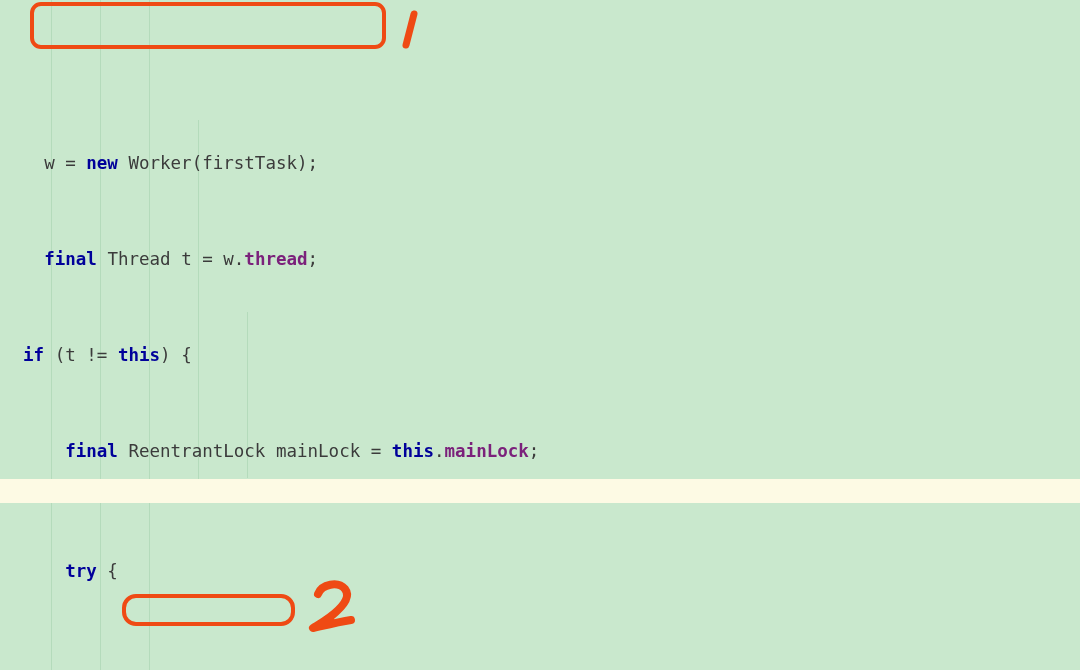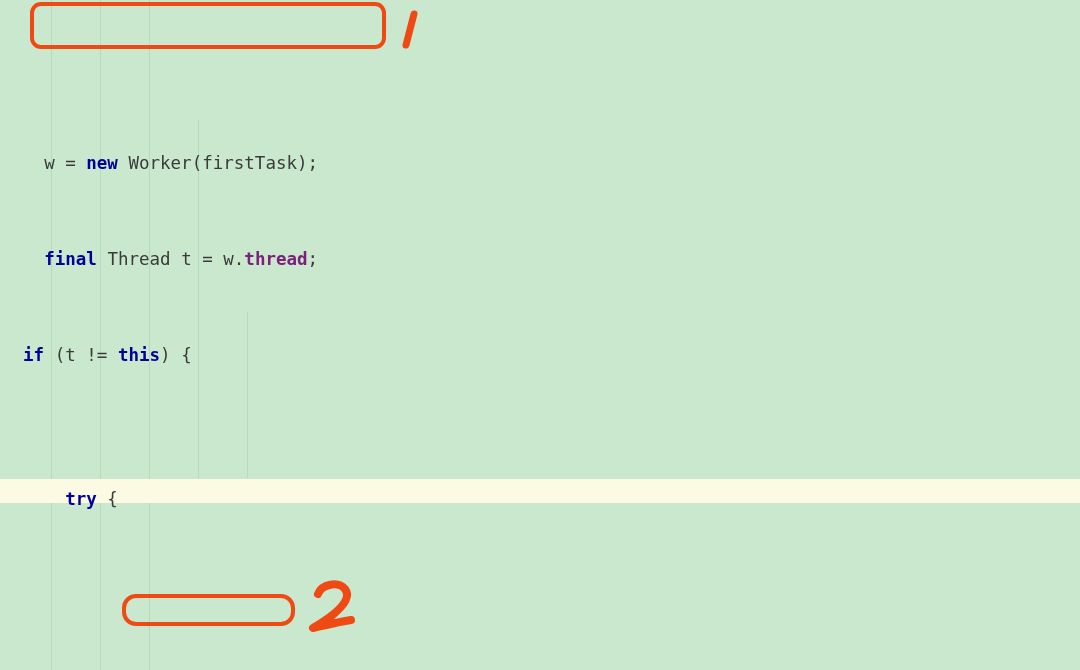--- a/index.html
+++ b/index.html
@@ -92,20 +92,21 @@
   <div class="code">
 
     <div class="ln" style="margin-top:-17px"><span class="kw"> </span></div>
 
     <div class="ln"><span class="pl">    w = </span><span class="kw">new</span><span class="pl"> Worker(firstTask);</span></div>
 
     <div class="ln"><span class="pl">    </span><span class="kw">final</span><span class="pl"> Thread t = w.</span><span class="fld">thread</span><span class="pl">;</span></div>
 
     <div class="ln"><span class="pl">  </span><span class="kw">if</span><span class="pl"> (t != </span><span class="kw">this</span><span class="pl">) {</span></div>
 
+    <div class="ln"><span class="pl">      </span><span class="kw">final</span><span class="pl"> ReentrantLock mainLock = </span><span class="kw">this</span><span class="pl">.</span><span class="fld">mainLock</span><span class="pl">;</span></div>
 
 
     <div class="ln"><span class="pl">      </span><span class="kw">try</span><span class="pl"> {</span></div>
 
     
 
     
 
     
 

